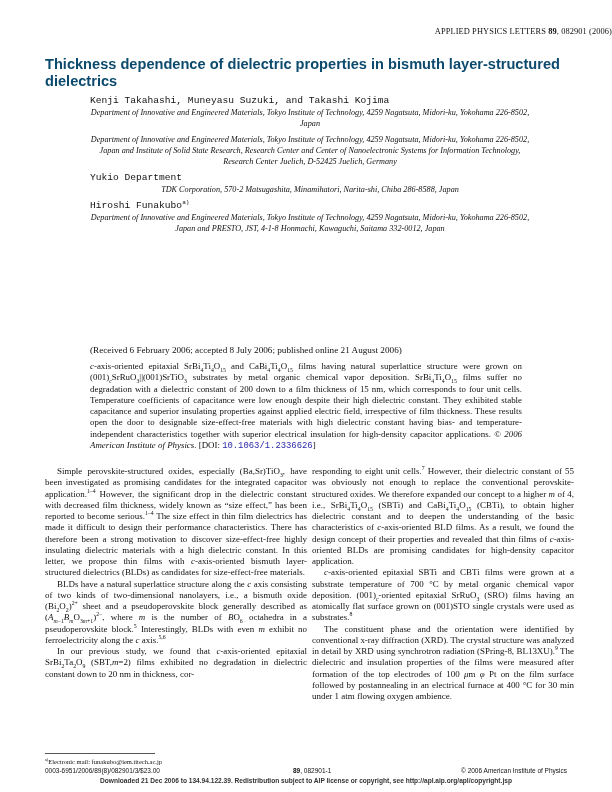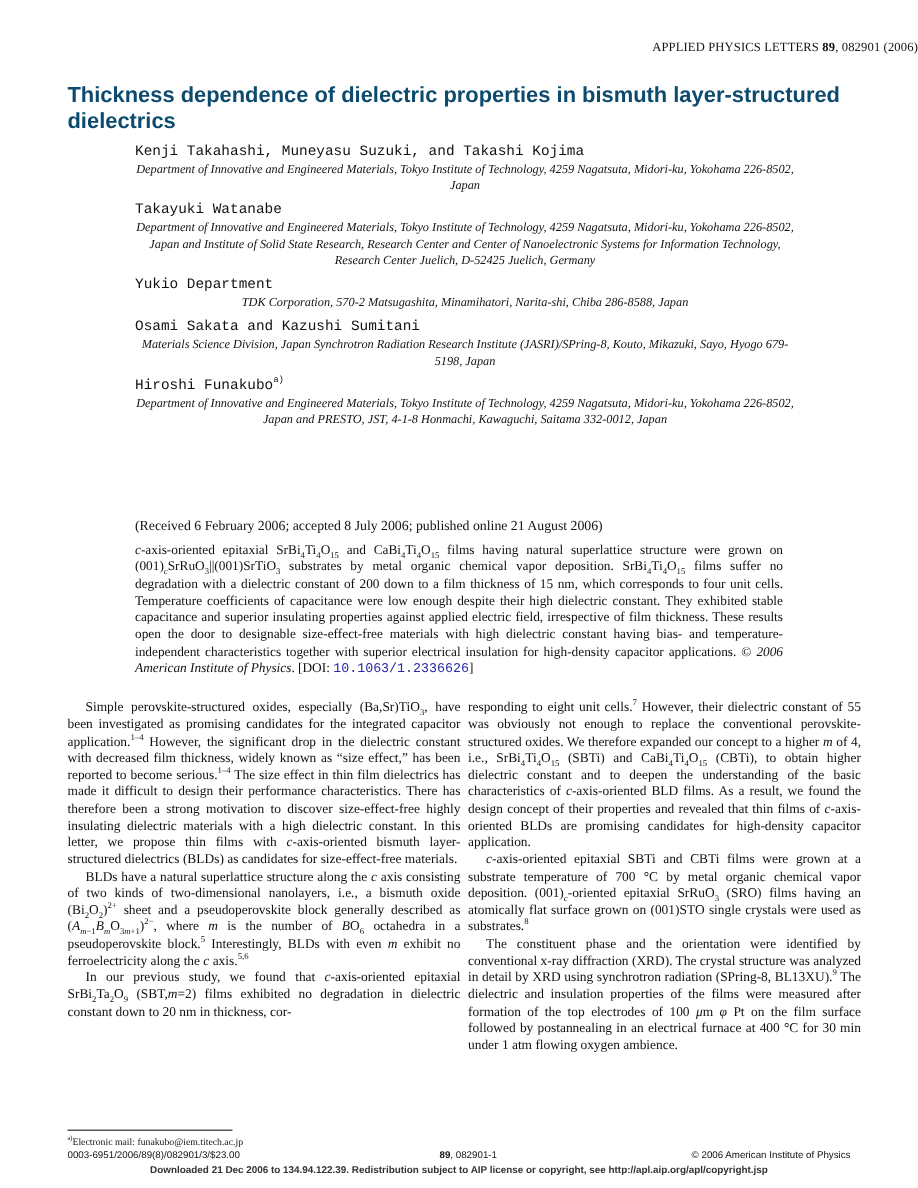--- a/index.html
+++ b/index.html
@@ -37,30 +37,25 @@
 <div class="abs running-head"><span>APPLIED PHYSICS LETTERS</span> <b>89</b><span>, 082901 (2006)</span></div>
 
 <div class="abs title">Thickness dependence of dielectric properties in bismuth layer-structured dielectrics</div>
 
 <div class="abs authors" style="top:95px;">
   <div class="group">
     <div class="aname">Kenji Takahashi, Muneyasu Suzuki, and Takashi Kojima</div>
     <div class="aff">Department of Innovative and Engineered Materials, Tokyo Institute of Technology, 4259 Nagatsuta, Midori-ku, Yokohama 226-8502, Japan</div>
   </div>
   <div class="group">
-    <div class="aname">Takayuki Watanabe</div>
     <div class="aff">Department of Innovative and Engineered Materials, Tokyo Institute of Technology, 4259 Nagatsuta, Midori-ku, Yokohama 226-8502, Japan and Institute of Solid State Research, Research Center and Center of Nanoelectronic Systems for Information Technology, Research Center Juelich, D-52425 Juelich, Germany</div>
   </div>
   <div class="group">
     <div class="aname">Yukio Department</div>
     <div class="aff">TDK Corporation, 570-2 Matsugashita, Minamihatori, Narita-shi, Chiba 286-8588, Japan</div>
-  </div>
-  <div class="group">
-    <div class="aname">Osami Sakata and Kazushi Sumitani</div>
-    <div class="aff">Materials Science Division, Japan Synchrotron Radiation Research Institute (JASRI)/SPring-8, Kouto, Mikazuki, Sayo, Hyogo 679-5198, Japan</div>
   </div>
   <div class="group">
     <div class="aname"><span>Hiroshi Funakubo</span><sup>a)</sup></div>
     <div class="aff">Department of Innovative and Engineered Materials, Tokyo Institute of Technology, 4259 Nagatsuta, Midori-ku, Yokohama 226-8502, Japan and PRESTO, JST, 4-1-8 Honmachi, Kawaguchi, Saitama 332-0012, Japan</div>
   </div>
 </div>
 
 <div class="abs received">(Received 6 February 2006; accepted 8 July 2006; published online 21 August 2006)</div>
 
 <div class="abs abstract">

